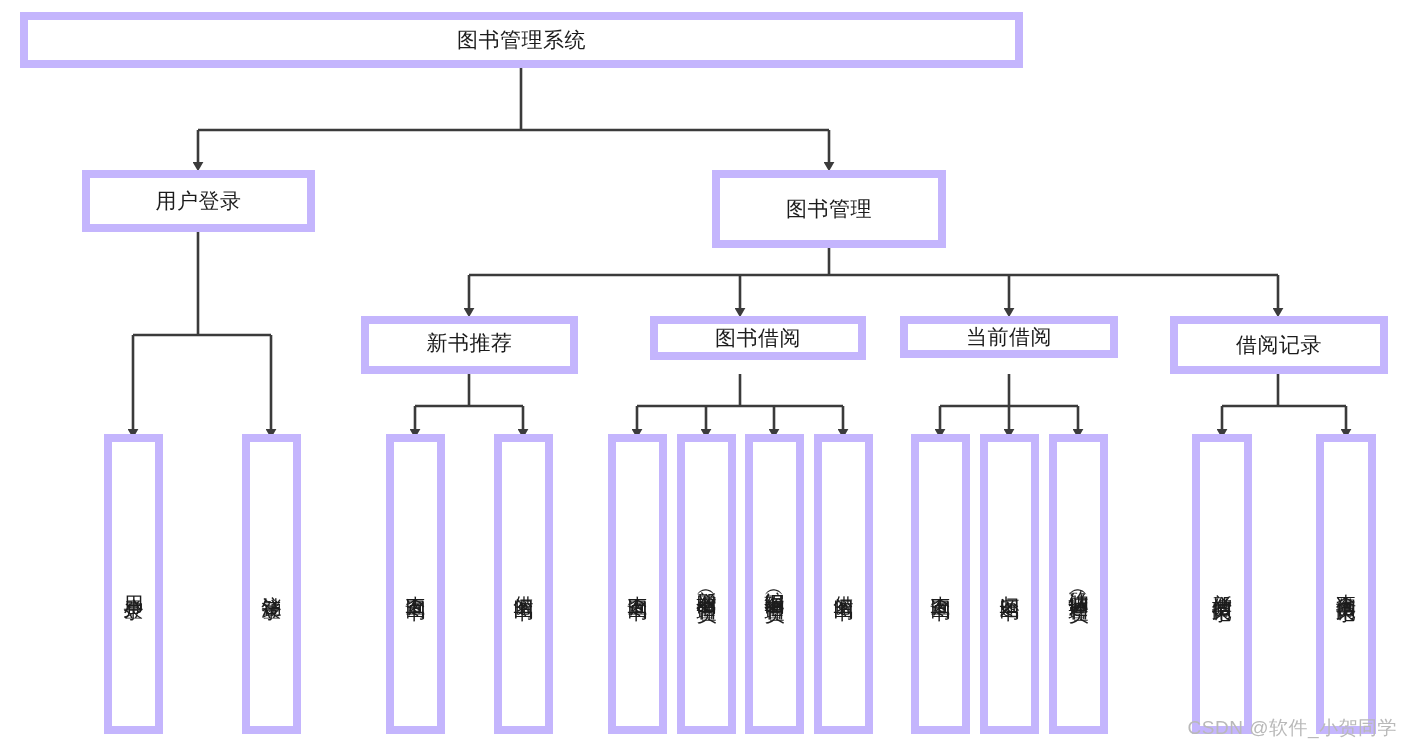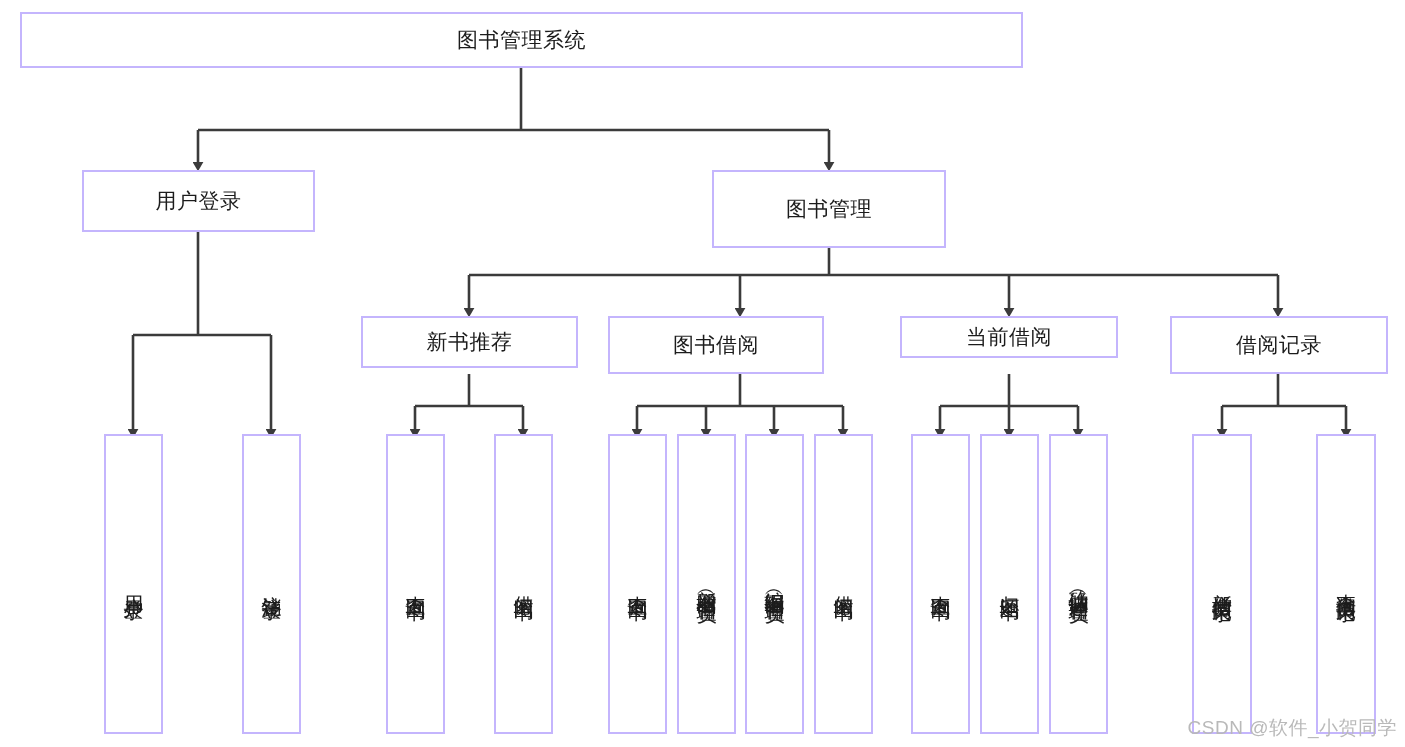--- a/index.html
+++ b/index.html
@@ -23,21 +23,21 @@
     left: 0;
     top: 0;
     width: 1405px;
     height: 747px;
     pointer-events: none;
   }
   .node {
     position: absolute;
     box-sizing: border-box;
     background: #ffffff;
-    border: 2px solid #c4b5fd;
+    border: 8px solid #c4b5fd;
     display: flex;
     align-items: center;
     justify-content: center;
     z-index: 2;
   }
   .node .label {
     color: #1c1c1c;
     font-size: 21px;
     line-height: 1.12;
     letter-spacing: 0.5px;
@@ -136,24 +136,24 @@
     <span class="label">图书管理系统</span>
   </div>
 
   <div class="node horiz" style="left:82px; top:170px; width:233px; height:62px;">
     <span class="label">用户登录</span>
   </div>
   <div class="node horiz" style="left:712px; top:170px; width:234px; height:78px;">
     <span class="label">图书管理</span>
   </div>
 
-  <div class="node horiz" style="left:361px; top:316px; width:217px; height:52px;">
+  <div class="node horiz" style="left:361px; top:316px; width:217px; height:58px;font-family:Liberation Mono, monospace;">
     <span class="label">新书推荐</span>
   </div>
-  <div class="node horiz" style="left:608px; top:316px; width:216px; height:58px;">
+  <div class="node horiz" style="left:650px; top:316px; width:216px; height:44px;">
     <span class="label">图书借阅</span>
   </div>
   <div class="node horiz" style="left:900px; top:316px; width:218px; height:42px;">
     <span class="label">当前借阅</span>
   </div>
   <div class="node horiz" style="left:1170px; top:316px; width:218px; height:58px;">
     <span class="label">借阅记录</span>
   </div>
 
   <div class="node vert" style="left:104px; top:434px; width:59px; height:300px;">

